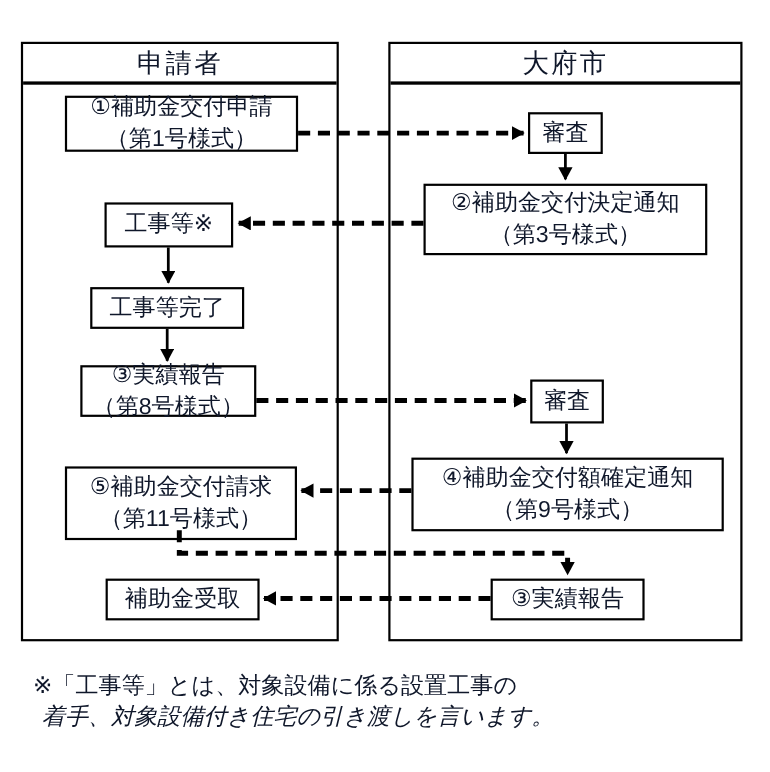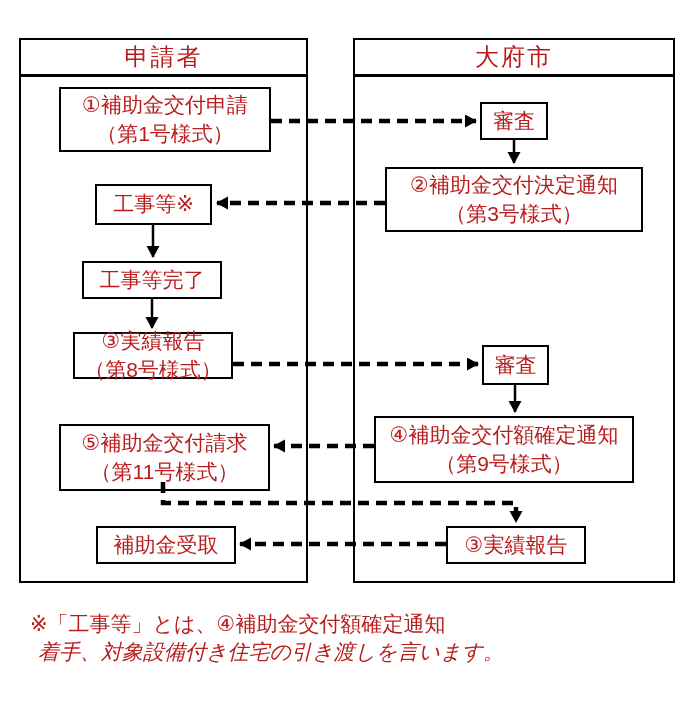--- a/index.html
+++ b/index.html
@@ -7,21 +7,21 @@
     padding: 0;
     background: #ffffff;
     font-family: "Liberation Sans", "DejaVu Sans", sans-serif;
   }
   .page {
     position: relative;
     width: 700px;
     height: 702px;
     background: #ffffff;
     overflow: hidden;
-    color: #b91c1c;
+    color: #0f172a;
     border-radius: 22px;
   }
   .column {
     position: absolute;
     border: 2.5px solid #000;
     background: transparent;
     box-sizing: border-box;
   }
   .column-header {
     width: 100%;
@@ -74,21 +74,21 @@
 <div class="page">
 
   <div class="column" style="left:19px; top:38px; width:289px; height:545px;">
     <div class="column-header">申請者</div>
   </div>
 
   <div class="column" style="left:353px; top:38px; width:322px; height:545px;">
     <div class="column-header">大府市</div>
   </div>
 
-  <div class="flow-box" style="left:59px; top:87px; width:212px; height:65px;">①補助金交付申請
+  <div class="flow-box" style="left:59px; top:87px; width:212px; height:51px;">①補助金交付申請
 （第1号様式）</div>
 
   <div class="flow-box" style="left:82px; top:261px; width:140px; height:38px;">工事等完了</div>
 
   <div class="flow-box" style="left:95px; top:184px; width:117px; height:41px;">工事等※</div>
 
   <div class="flow-box" style="left:73px; top:332px; width:160px; height:47px;">③実績報告
 （第8号様式）</div>
 
   <div class="flow-box" style="left:59px; top:424px; width:211px; height:67px;">⑤補助金交付請求
@@ -96,21 +96,21 @@
 
   <div class="flow-box" style="left:96px; top:526px; width:140px; height:38px;text-align:center;">補助金受取</div>
 
   <div class="flow-box" style="left:480px; top:102px; width:68px; height:38px;">審査</div>
 
   <div class="flow-box" style="left:385px; top:167px; width:258px; height:65px;">②補助金交付決定通知
 （第3号様式）</div>
 
   <div class="flow-box" style="left:482px; top:345px; width:67px; height:40px;">審査</div>
 
-  <div class="flow-box" style="left:374px; top:416px; width:260px; height:67px;">④補助金交付額確定通知
+  <div class="flow-box" style="left:374px; top:416px; width:284px; height:67px;">④補助金交付額確定通知
 （第9号様式）</div>
 
   <div class="flow-box" style="left:446px; top:526px; width:140px; height:38px;">③実績報告</div>
 
   <svg class="arrows" width="700" height="702" viewBox="0 0 700 702">
     <defs>
       <marker id="head" markerUnits="userSpaceOnUse" markerWidth="15" markerHeight="15" refX="11" refY="6.5" orient="auto">
         <path d="M0,0 L12,6.5 L0,13 Z" fill="#000"></path>
       </marker>
     </defs>
@@ -130,17 +130,17 @@
     <path d="M515,385 L515,412" stroke="#000" stroke-width="2.5" fill="none" marker-end="url(#head)"></path>
 
     <path d="M374,446 L274,446" stroke="#000" stroke-width="4.5" stroke-dasharray="11 7" fill="none" marker-end="url(#head)"></path>
 
     <path d="M163,482 L163,503 L516,503 L516,522" stroke="#000" stroke-width="4.5" stroke-dasharray="11 7" fill="none" marker-end="url(#head)"></path>
 
     <path d="M446,544 L240,544" stroke="#000" stroke-width="4.5" stroke-dasharray="11 7" fill="none" marker-end="url(#head)"></path>
   </svg>
 
   <div class="footnote">
-    <div>※「工事等」とは、④補助金交付額確定通知</div>
+    <div>※「工事等」とは、対象設備に係る設置工事の</div>
     <div class="indent">着手、対象設備付き住宅の引き渡しを言います。</div>
   </div>
 
 </div>
 
 </body></html>

